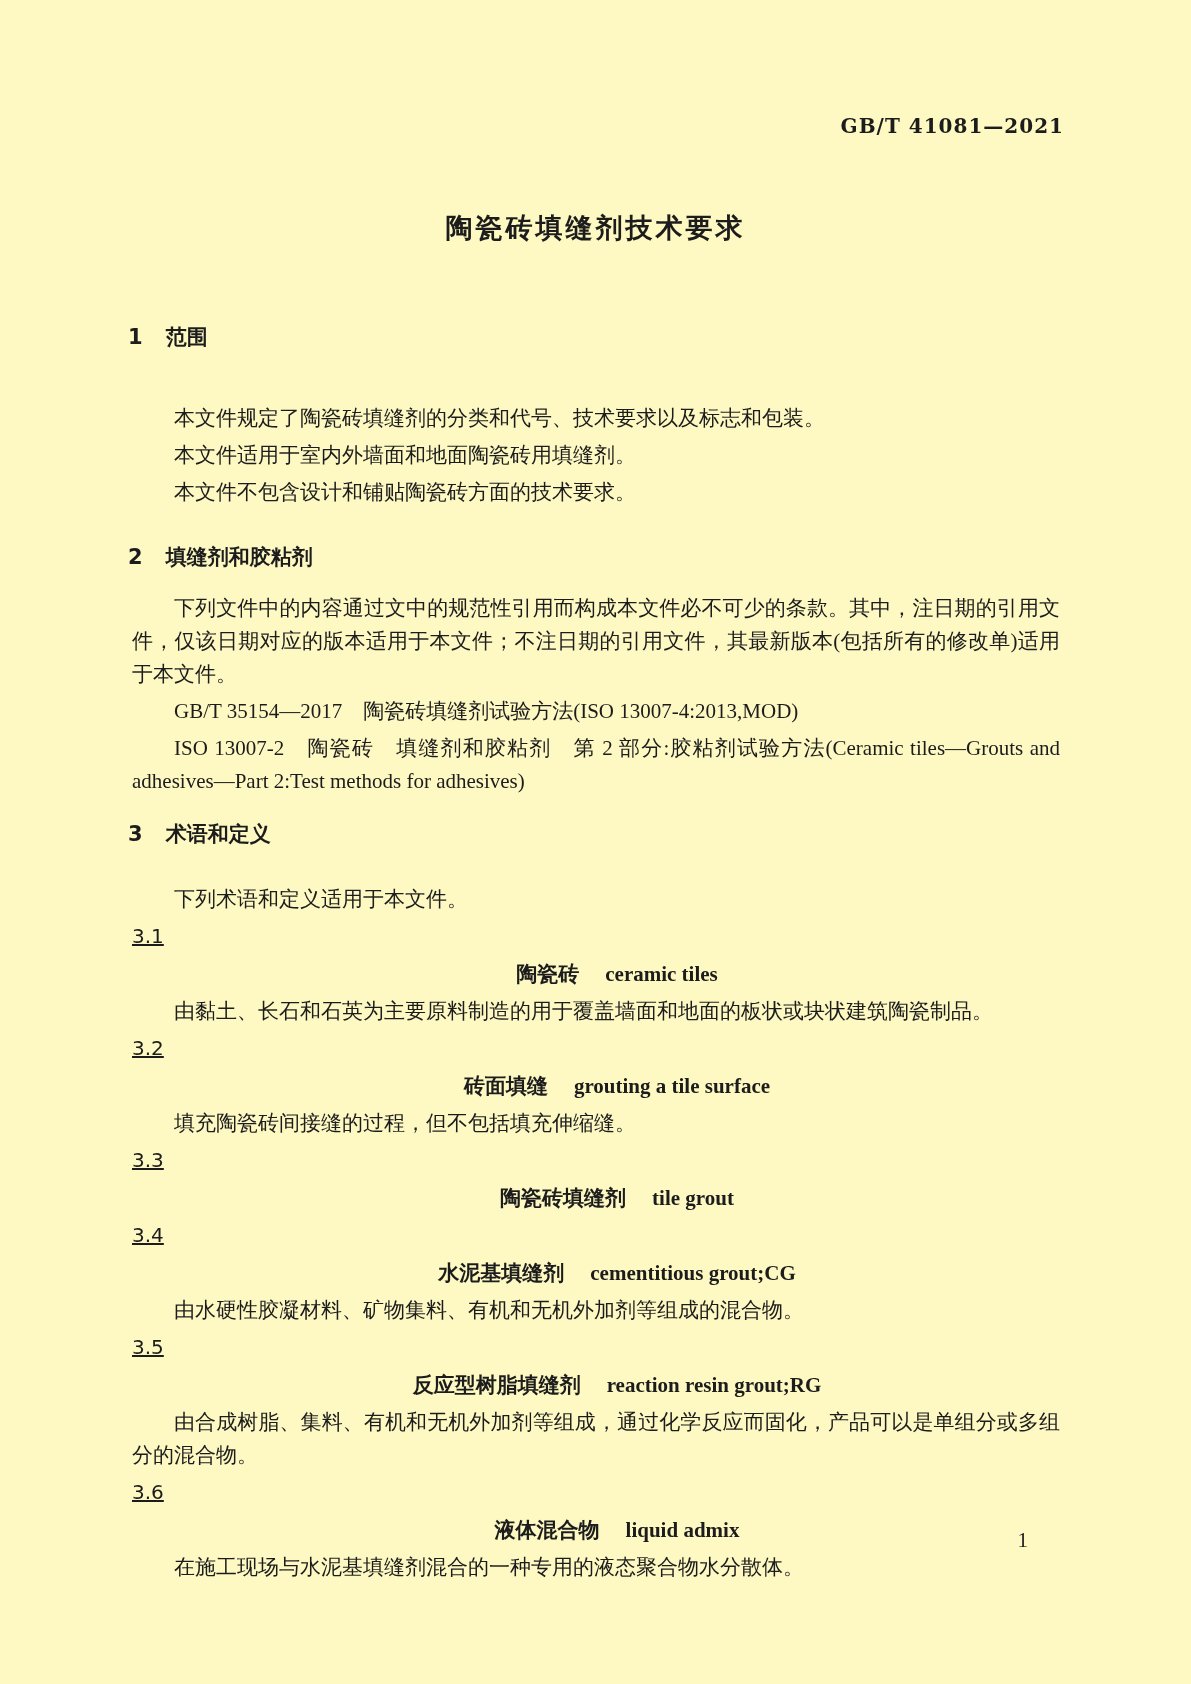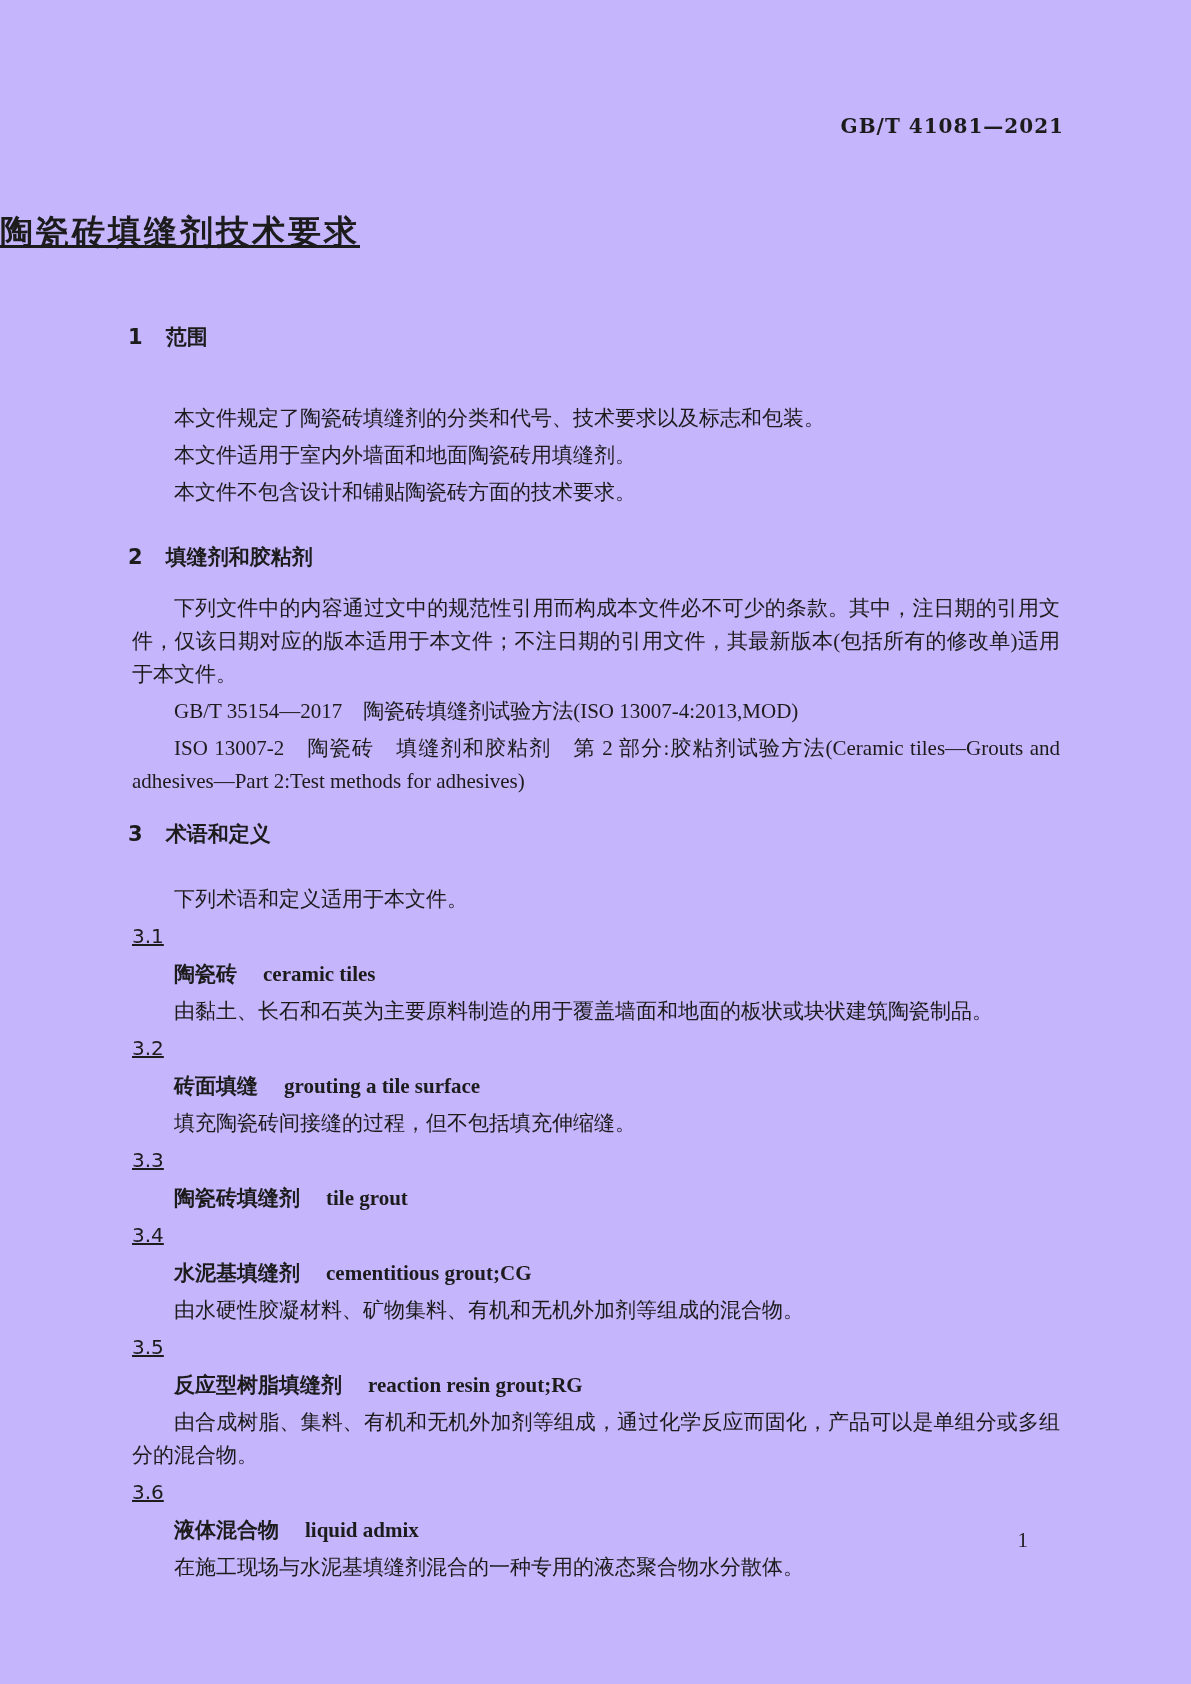--- a/index.html
+++ b/index.html
@@ -4,45 +4,45 @@
 <style>
   html, body {
     margin: 0;
     padding: 0;
     background: #ffffff;
   }
   .page {
     position: relative;
     width: 1191px;
     height: 1684px;
-    background: #c4b5fd;
+    background: #fef9c3;
     overflow: hidden;
     font-family: "Liberation Serif", "DejaVu Serif", serif;
     color: #1c1c1c;
   }
   .doc-number {
     position: absolute;
     top: 114px;
     right: 127px;
     font-family: "DejaVu Serif", serif;
     font-weight: 700;
     font-size: 20px;
     letter-spacing: 1px;
   }
   .doc-title {
     position: absolute;
     top: 210px;
     left: 0;
     width: 100%;
     margin: 0;
+    text-align: center;
     font-family: "Liberation Sans", "DejaVu Sans", sans-serif;
     font-weight: 700;
-    font-size: 33px;
+    font-size: 27px;
     letter-spacing: 3px;
-    text-decoration: underline;
   }
   .sec-heading {
     position: absolute;
     left: 128px;
     font-family: "Liberation Sans", "DejaVu Sans", sans-serif;
     font-weight: 700;
     font-size: 21px;
     white-space: nowrap;
   }
   .sec-heading .num {
@@ -66,21 +66,21 @@
     text-indent: 2em;
   }
   .term-num {
     font-family: "DejaVu Sans", sans-serif;
     font-size: 20px;
     text-align: left;
     text-decoration: underline;
   }
   .term-line {
     text-indent: 2em;
-    text-align: left;
+    text-align: center;
     white-space: nowrap;
   }
   .term-zh {
     font-family: "Liberation Sans", "DejaVu Sans", sans-serif;
     font-weight: 700;
   }
   .term-en {
     font-family: "Liberation Serif", "DejaVu Serif", serif;
     font-weight: 700;
     margin-left: 26px;

